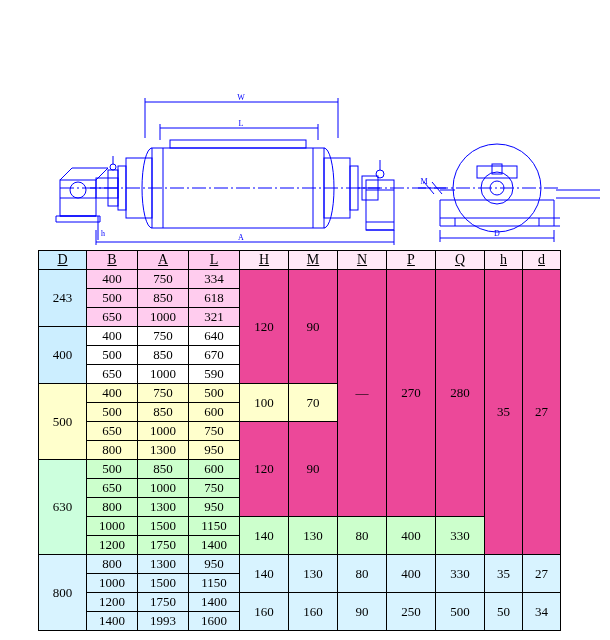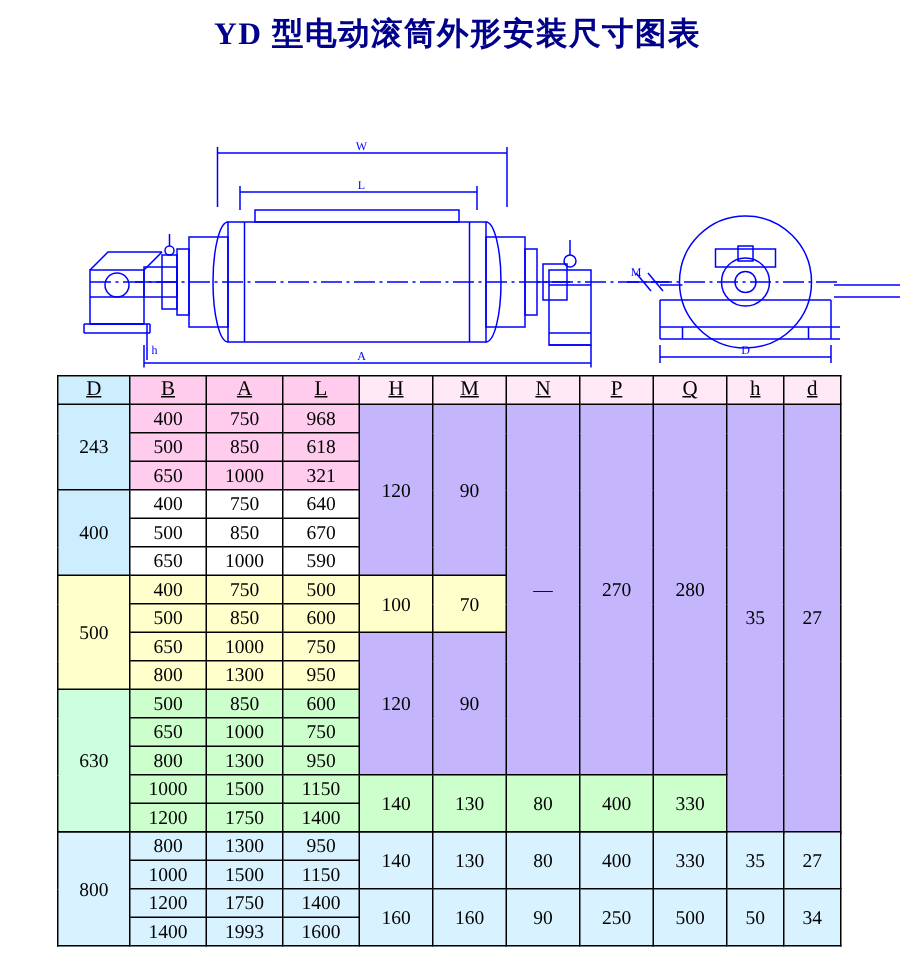--- a/index.html
+++ b/index.html
@@ -55,34 +55,33 @@
   .c-q{width:48px;}
   .c-h2{width:37px;}
   .c-dd{width:37px;}
 
   thead td{font-size:14px;height:20px;}
   .hdr-under{text-decoration:underline;}
 
   
   .bg-cyan{background:#cceeff;}
   .bg-pink{background:#ffccee;}
-  .bg-lightpink{background:#c4b5fd;}
+  .bg-lightpink{background:#ec4899;}
   .bg-yellow{background:#ffffcc;}
   .bg-green{background:#ccffcc;}
   .bg-mint{background:#ccffdd;}
   .bg-lav{background:#ffe9f7;}
   .bg-white{background:#ffffff;}
   .bg-ltcyan{background:#d8f3ff;}
 </style>
 </head>
 <body>
 
 <div class="page">
 
-  <div class="title">YD 型电动滚筒外形安装尺寸图表</div>
 
   <div class="drawing">
     <svg width="610" height="205" viewBox="0 0 610 205" xmlns="http://www.w3.org/2000/svg">
       <g stroke="#0000ff" fill="none" stroke-width="1">
 
         <line x1="145" y1="62" x2="338" y2="62"></line>
         <line x1="145" y1="58" x2="145" y2="98"></line>
         <line x1="338" y1="58" x2="338" y2="98"></line>
 
         <line x1="160" y1="88" x2="318" y2="88"></line>
@@ -197,21 +196,21 @@
           <td class="c-h2 bg-lav hdr-under">h</td>
           <td class="c-dd bg-lav hdr-under">d</td>
         </tr>
       </thead>
       <tbody>
 
         <tr>
           <td class="bg-cyan" rowspan="3">243</td>
           <td class="bg-pink">400</td>
           <td class="bg-pink">750</td>
-          <td class="bg-pink">968</td>
+          <td class="bg-pink">334</td>
           <td class="bg-lightpink" rowspan="6">120</td>
           <td class="bg-lightpink" rowspan="6">90</td>
           <td class="bg-lightpink" rowspan="13">—</td>
           <td class="bg-lightpink" rowspan="13">270</td>
           <td class="bg-lightpink" rowspan="13">280</td>
           <td class="bg-lightpink" rowspan="16">35</td>
           <td class="bg-lightpink" rowspan="16">27</td>
         </tr>
         <tr>
           <td class="bg-pink">500</td>

